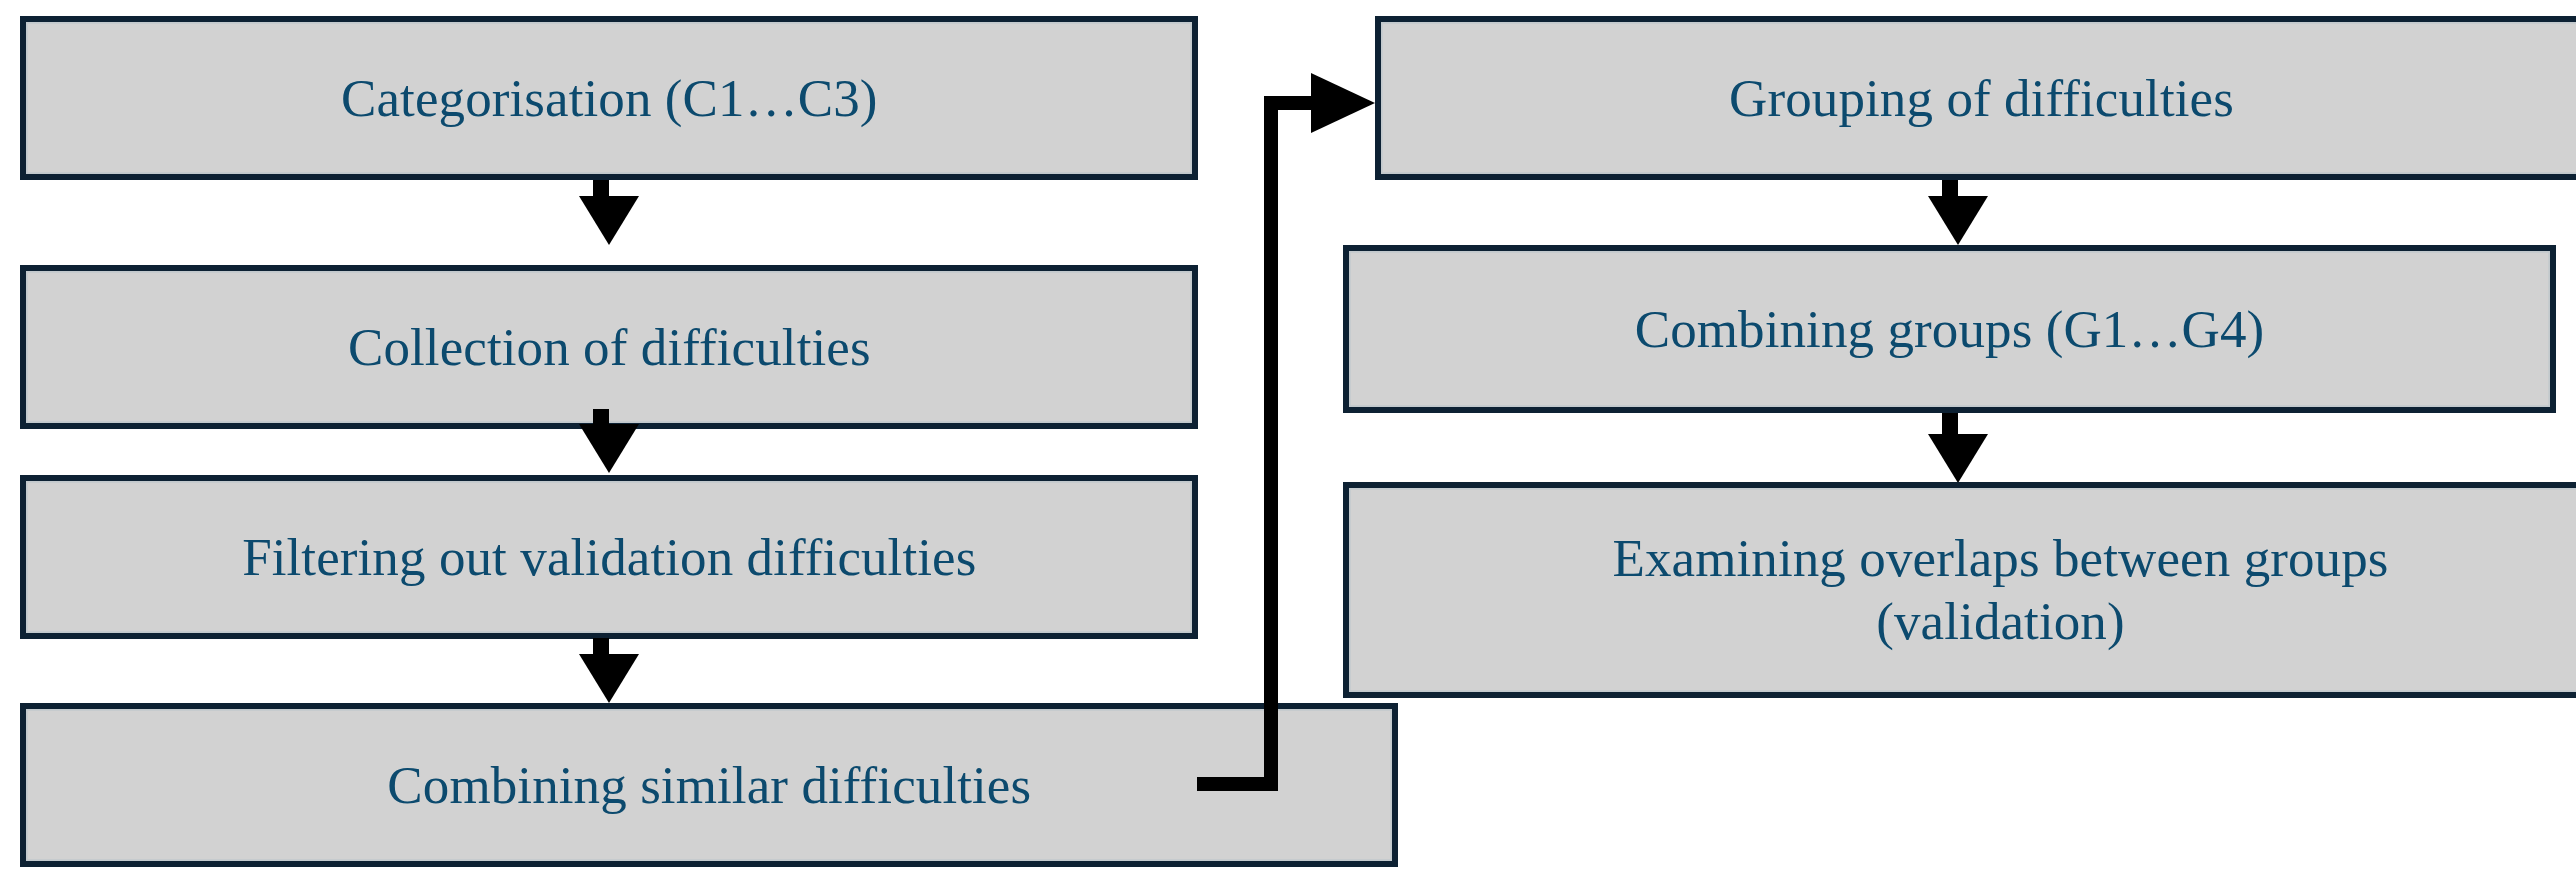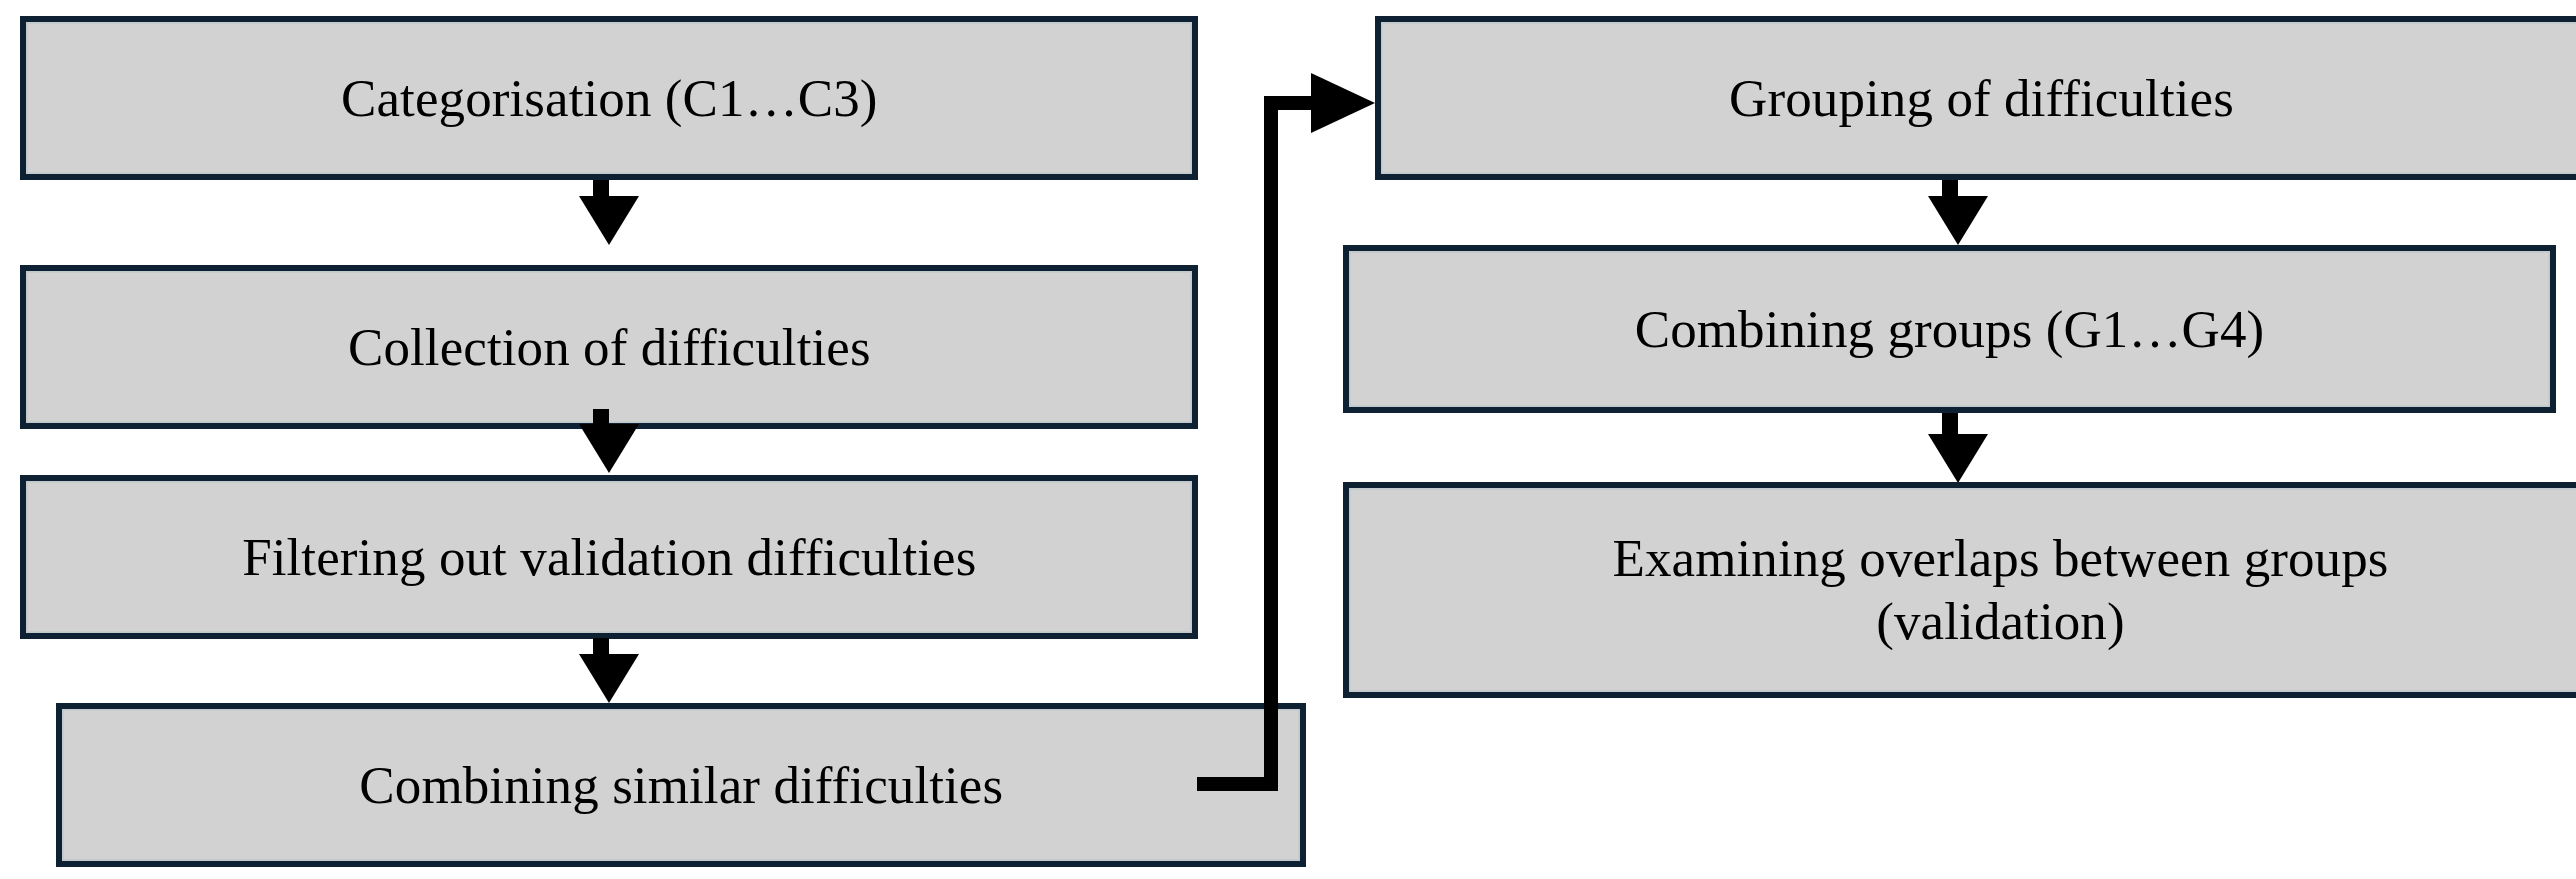--- a/index.html
+++ b/index.html
@@ -24,33 +24,33 @@
     border: 6.4px solid #0d2133;
     box-shadow: inset 0 0 0 1.7px #c2c9cd;
     display: flex;
     align-items: center;
     justify-content: center;
     text-align: center;
   }
   .node .label {
     display: block;
     width: 100%;
-    color: #000000;
+    color: #0c4a6e;
     font-size: 53px;
     line-height: 1.18;
     letter-spacing: 0.1px;
     padding: 0 14px;
     box-sizing: border-box;
     white-space: pre-line;
   }
   
   #node-categorisation      { left: 20.3px; top: 16.3px;   width: 1178px; height: 164px; }
   #node-collection          { left: 20.3px; top: 245px;  width: 1178px; height: 164px; margin-top: 20px; }
   #node-filtering           { left: 20.3px; top: 475px;  width: 1178px; height: 164px; }
-  #node-combining-similar   { left: 20.3px; top: 703px; width: 1250px; height: 164px; margin-left: 36px; }
+  #node-combining-similar   { left: 20.3px; top: 703px; width: 1378px; height: 164px; }
   
   #node-grouping            { left: 1343px; top: 16.3px;  width: 1213px; height: 164px; margin-left: 32px; }
   #node-combining-groups    { left: 1343px; top: 245px; width: 1213px; height: 168px; }
   #node-examining-overlaps  { left: 1343px; top: 482px; width: 1315px; height: 216px; }
 
   
   .arrow-shaft {
     position: absolute;
     background: #000000;
   }

